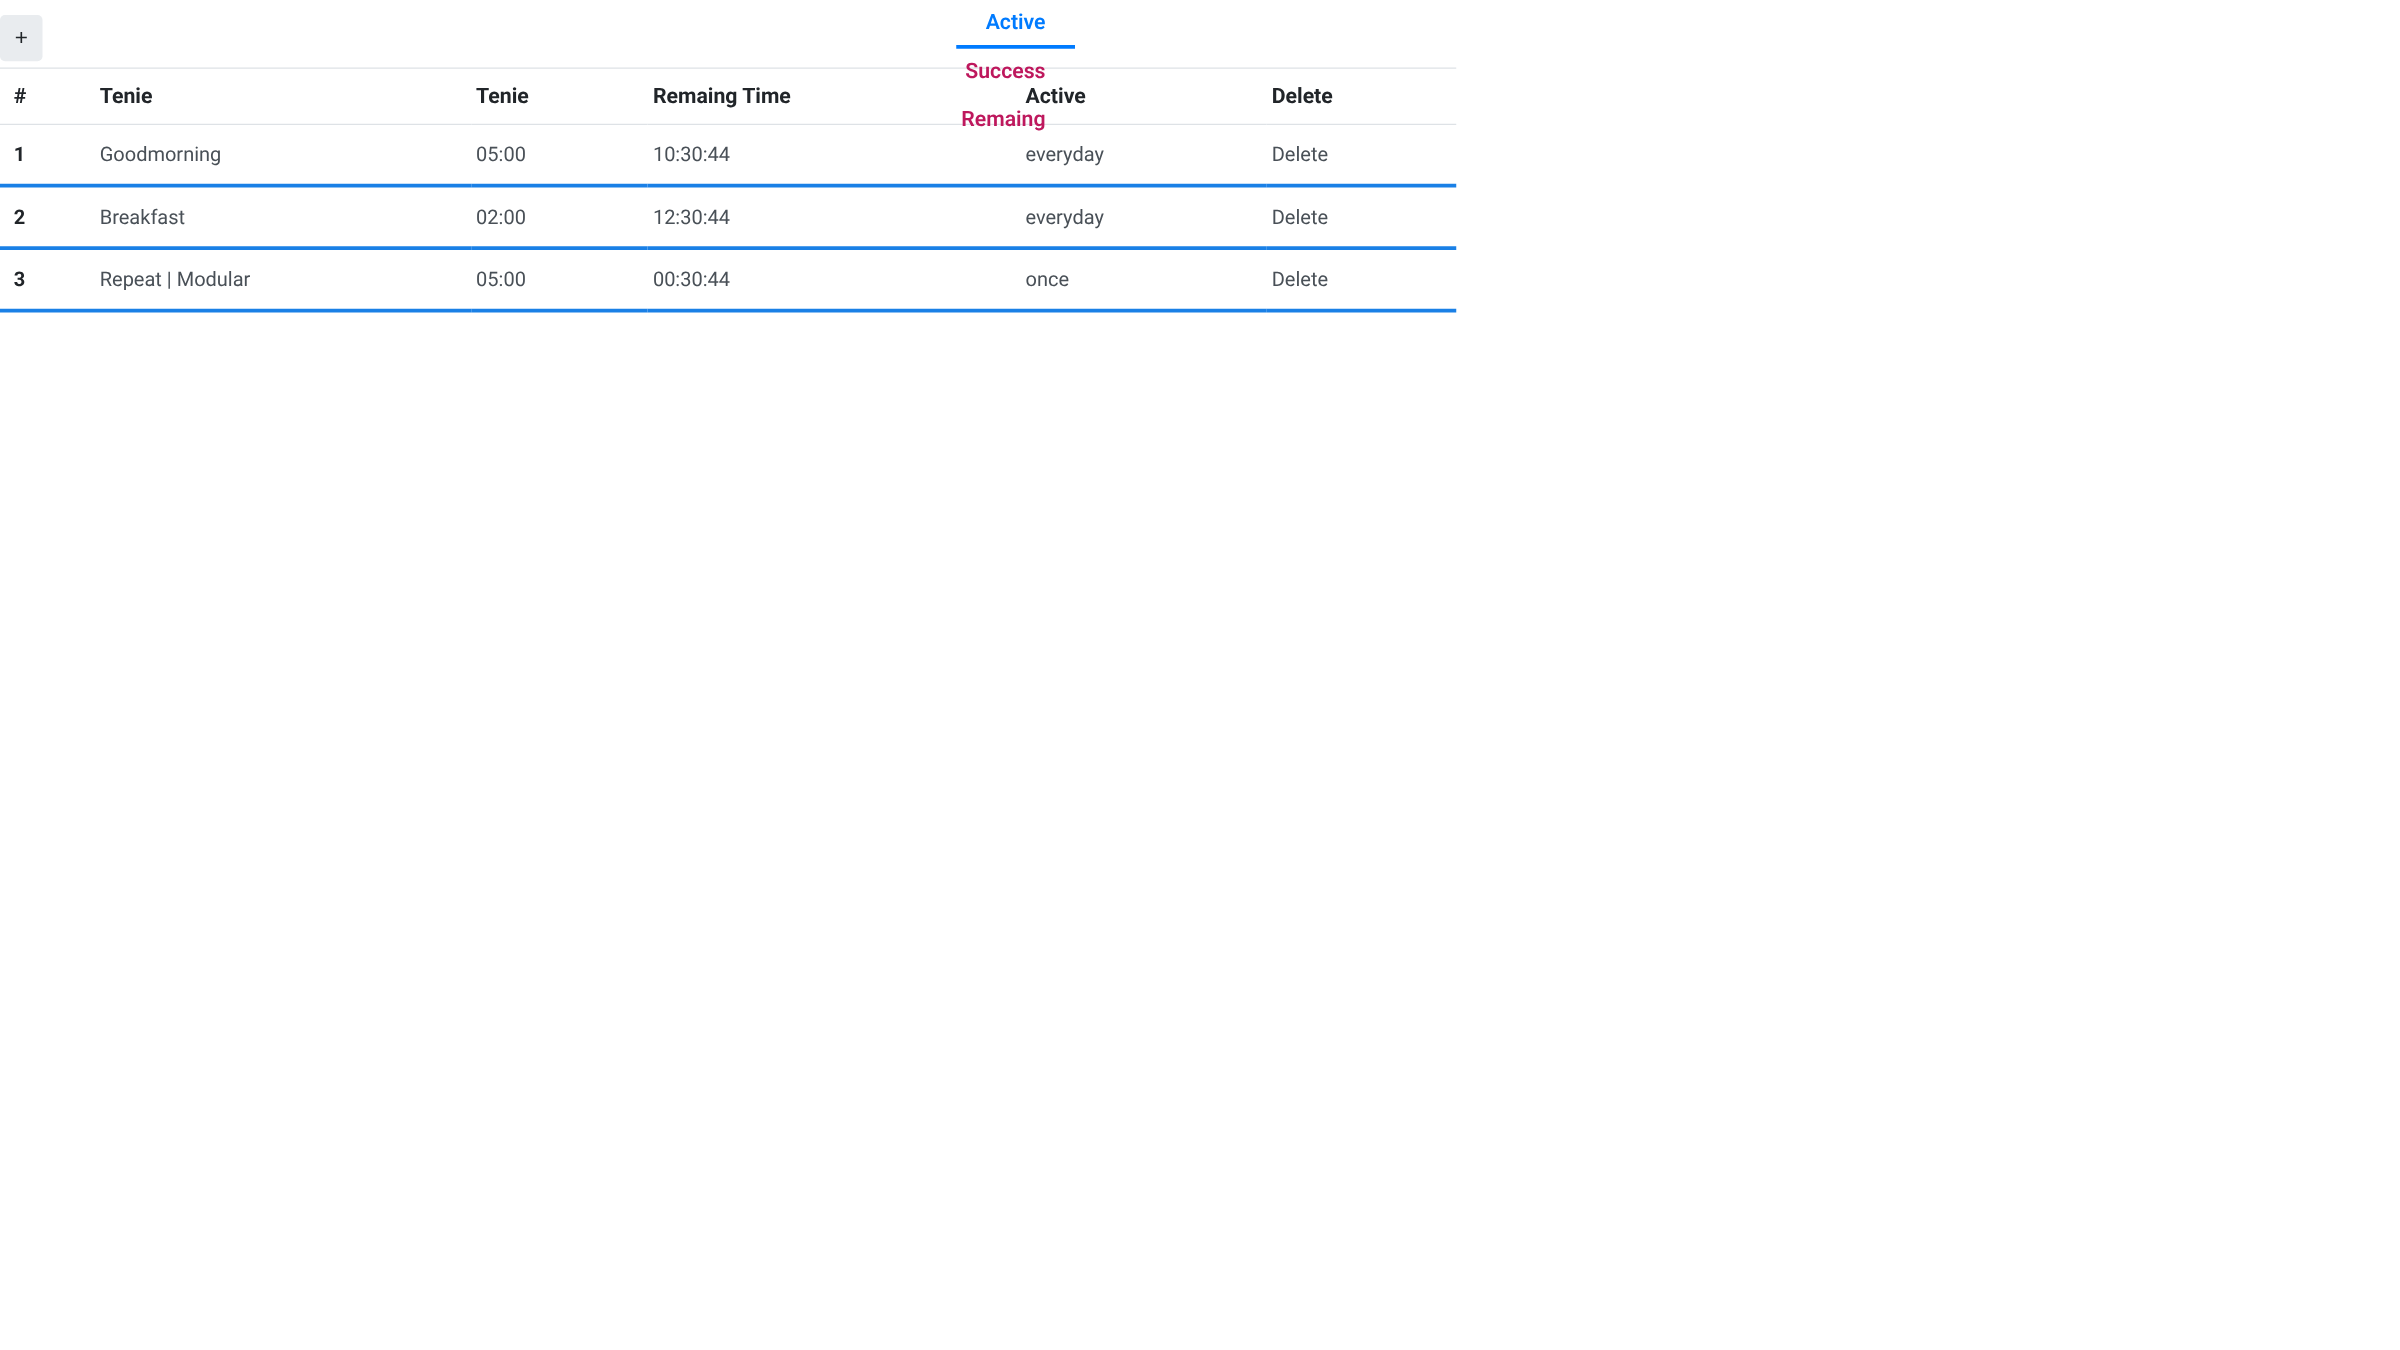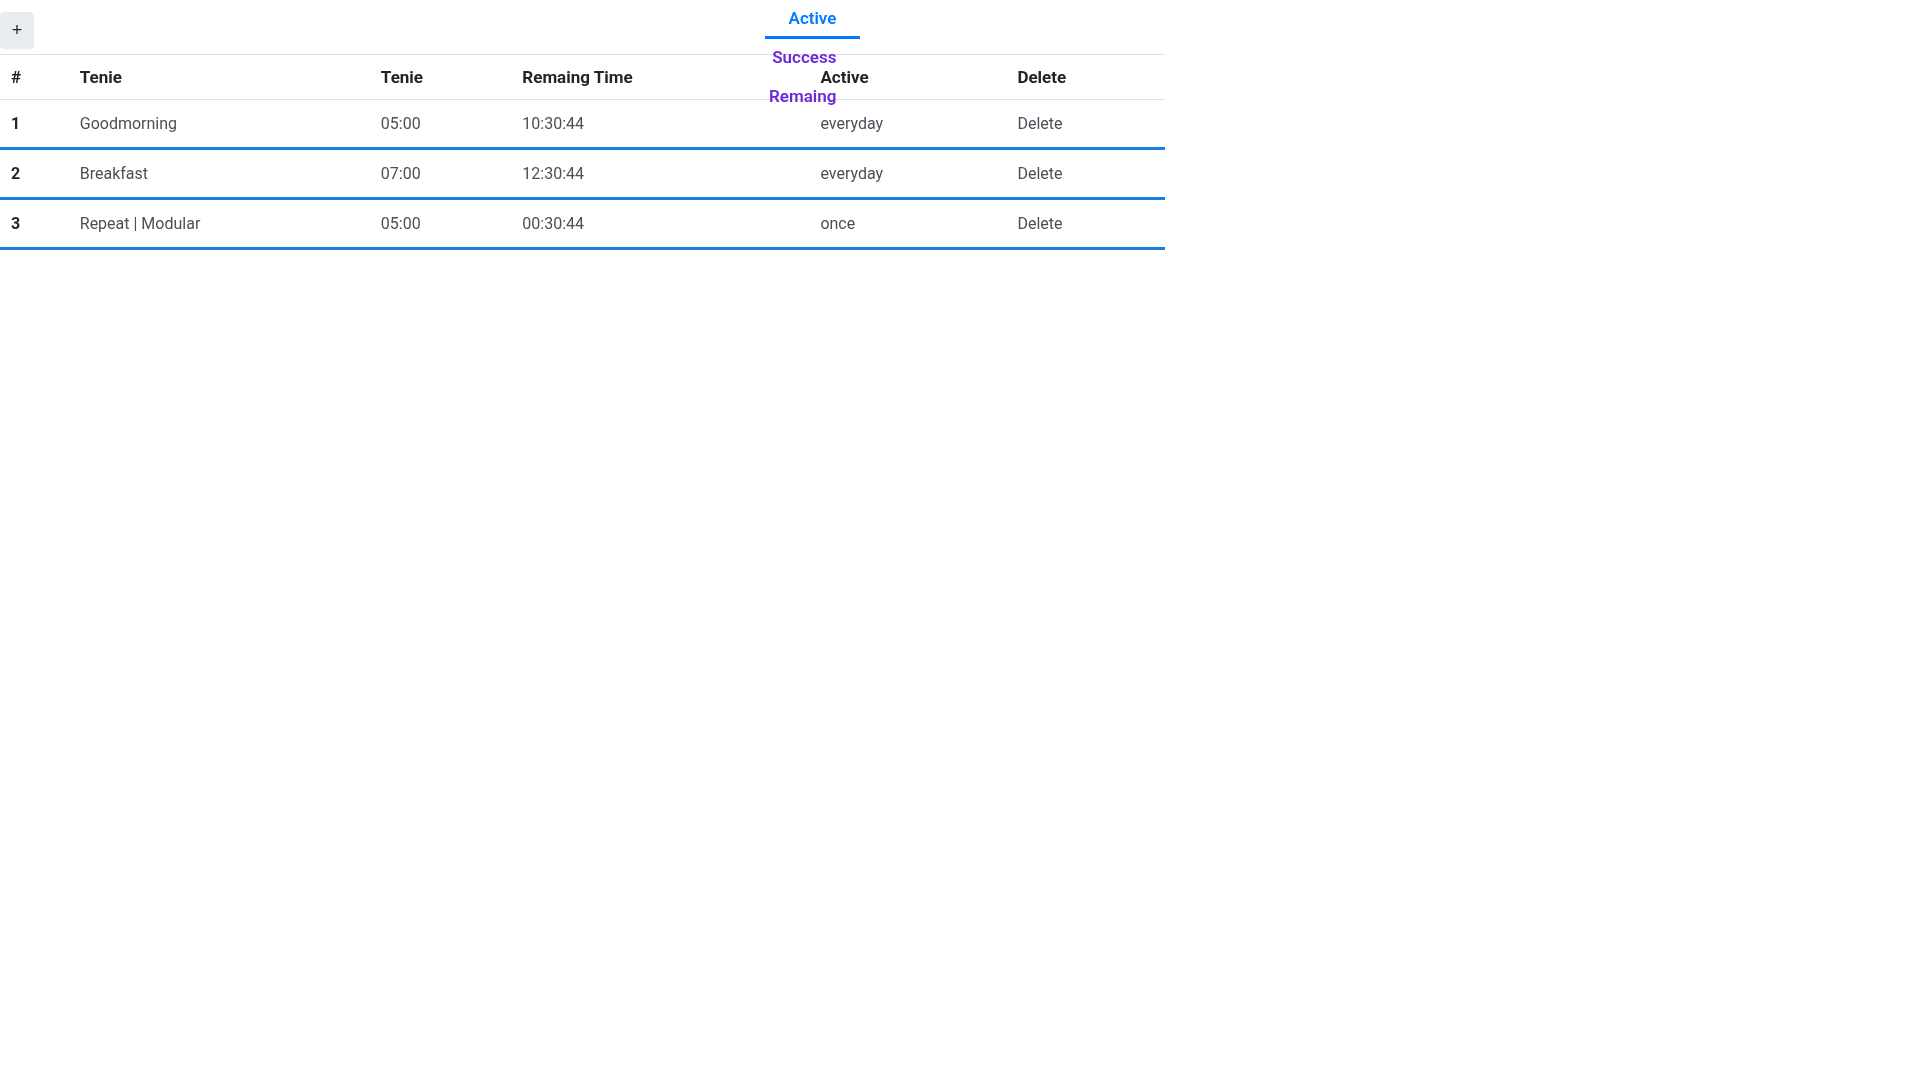--- a/index.html
+++ b/index.html
@@ -49,21 +49,21 @@
       left: 745px;
       top: 0;
       height: 40px;
       align-items: flex-end;
       flex-direction: column;
     }
     .tab {
       padding: 8px 24px;
       font-size: 17px;
       font-weight: 600;
-      color: #6d28d9;
+      color: #be185d;
       cursor: pointer;
       border-bottom: 3px solid transparent;
       margin-right: 0;
     }
     .tab.active {
       color: #007bff;
       border-bottom: 3px solid #007bff;
     }
     table {
       width: 100%;
@@ -141,21 +141,21 @@
         <td class="idx" style="padding-left:11px;">1</td>
         <td>Goodmorning</td>
         <td>05:00</td>
         <td>10:30:44</td>
         <td>everyday</td>
         <td><span class="delete-link">Delete</span></td>
       </tr>
       <tr>
         <td class="idx" style="padding-left:11px;">2</td>
         <td>Breakfast</td>
-        <td>07:00</td>
+        <td>02:00</td>
         <td>12:30:44</td>
         <td>everyday</td>
         <td><span class="delete-link">Delete</span></td>
       </tr>
       <tr>
         <td class="idx" style="padding-left:11px;">3</td>
         <td>Repeat | Modular</td>
         <td>05:00</td>
         <td>00:30:44</td>
         <td>once</td>

